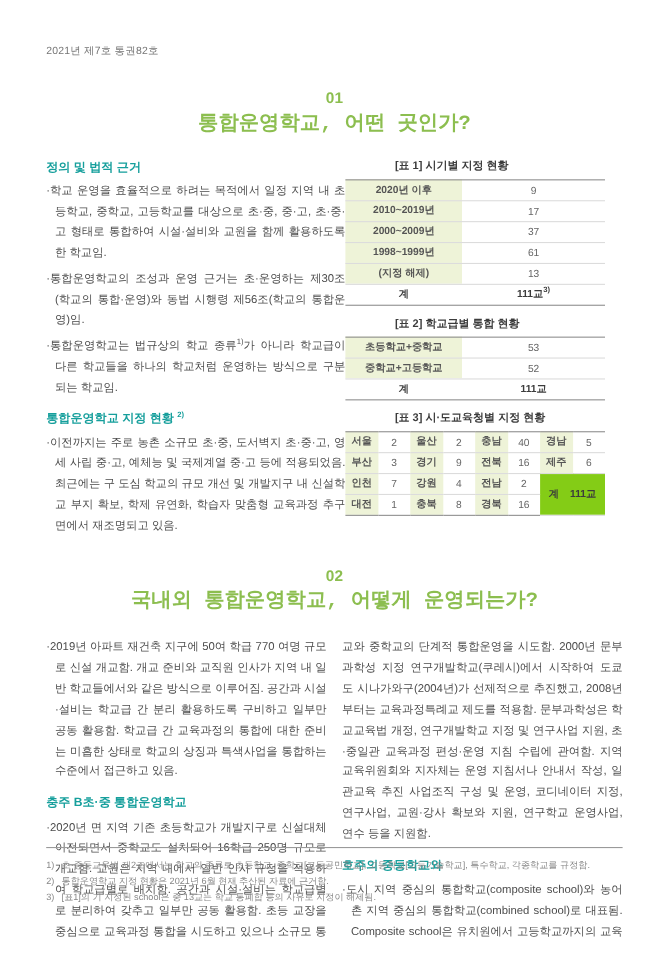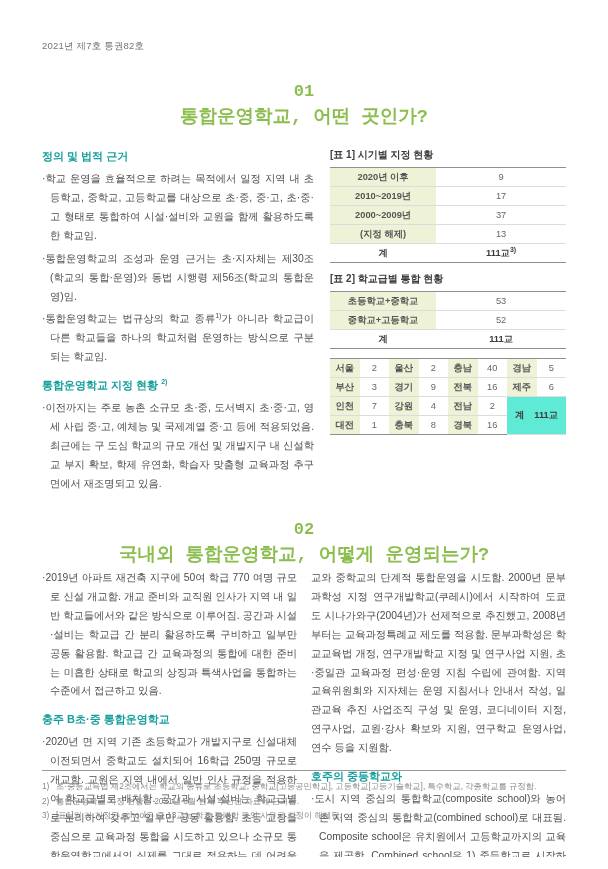--- a/index.html
+++ b/index.html
@@ -14,47 +14,47 @@
   }
   *{margin:0;padding:0;box-sizing:border-box;}
   html,body{background:#fff;}
   body{font-family:"Liberation Sans","DejaVu Sans",sans-serif;}
   .page{
     width:608px;height:857px;margin:0 auto;background:#fff;
     padding:40px 42px 20px 42px;overflow:hidden;position:relative;
   }
   .issue-line{font-size:9.5px;color:#757575;letter-spacing:0.2px;}
   .section-head{text-align:center;}
-  .section-head .num{color:var(--green);font-size:17px;font-weight:bold;line-height:1.5;font-family:Liberation Mono, monospace;}
+  .section-head .num{color:var(--green);font-size:14px;font-weight:bold;line-height:1.5;}
   .section-head .title{color:var(--green);font-size:18.5px;font-weight:bold;line-height:1.4;font-family:Liberation Mono, monospace;}
   .sec1-head{margin-top:26px;margin-bottom:16px;}
-  .sec2-head{margin-top:20px;margin-bottom:0;}
+  .sec2-head{margin-top:20px;margin-bottom:20px;}
   .cols{display:flex;}
-  .sec1-cols{gap:16px;}
+  .sec1-cols{gap:0;}
   .sec1-left{width:272px;}
   .sec1-right{width:236px;}
   .sec2-cols{gap:14px;}
   .sec2-col{width:255px;}
   .sub-heading{color:var(--teal);font-size:11px;font-weight:bold;margin:10px 0 5px 0;line-height:1.5;}
   .sub-heading:first-child{margin-top:2px;}
   .para{font-size:10.3px;color:var(--ink);line-height:1.84;text-align:justify;margin-bottom:4px;}
   .bullet{padding-left:8px;text-indent:-8px;}
   .bullet::before{content:"\00B7 ";}
   sup{font-size:7px;color:inherit;vertical-align:super;line-height:0;}
   .tbl-block{margin-bottom:9px;}
-  .tbl-title{font-size:10px;font-weight:bold;color:var(--table-ink);margin-bottom:5px;margin-top:2px;}
+  .tbl-title{font-size:10px;font-weight:bold;color:var(--table-ink);margin-bottom:5px;margin-top:2px;margin-left:45px;}
   table{width:100%;border-collapse:collapse;border-top:1.5px solid var(--line-dark);border-bottom:1.5px solid var(--line-dark);padding-left:24px;}
   td{font-size:9.3px;text-align:center;padding:2.5px 2px;border-bottom:1px solid var(--line-light);}
   tr:last-child td{border-bottom:none;}
   td.lbl{background:var(--label-bg);color:#555;font-weight:bold;width:45%;}
   td.val{color:#666;}
   tr.total td{border-top:1px solid var(--line-dark);font-weight:bold;color:var(--table-ink);background:#fff;}
   .t3 td.lbl{width:12.5%;margin-left:32px;}
   .t3 td.val{width:12.5%;}
-  .t3 td.grand{font-weight:bold;color:var(--table-ink);background:#5eead4;}
+  .t3 td.grand{font-weight:bold;color:var(--table-ink);background:#84cc16;}
   .t3 td.grand .glabel{display:inline-block;margin-right:10px;}
   .footer{position:absolute;left:42px;right:42px;bottom:34px;}
   .footer-line{border-top:1px solid #9a9a9a;margin-bottom:8px;}
   .footnote{font-size:8.3px;color:var(--footnote);line-height:1.75;display:flex;}
   .footnote .fn-num{width:14px;flex:none;}
   .footnote .fn-text{flex:1;}
 </style>
 </head>
 <body>
 
@@ -64,21 +64,21 @@
 
   <div class="section-head sec1-head">
     <div class="num">01</div>
     <div class="title">통합운영학교, 어떤 곳인가?</div>
   </div>
 
   <div class="cols sec1-cols">
     <div class="sec1-left">
       <div class="sub-heading">정의 및 법적 근거</div>
       <p class="para bullet">학교 운영을 효율적으로 하려는 목적에서 일정 지역 내 초등학교, 중학교, 고등학교를 대상으로 초·중, 중·고, 초·중·고 형태로 통합하여 시설·설비와 교원을 함께 활용하도록 한 학교임.</p>
-      <p class="para bullet">통합운영학교의 조성과 운영 근거는 초·지자체는 제30조(학교의 통합·운영)와 동법 시행령 제56조(학교의 통합운영)임.</p>
+      <p class="para bullet">통합운영학교의 조성과 운영 근거는 초·운영하는 제30조(학교의 통합·운영)와 동법 시행령 제56조(학교의 통합운영)임.</p>
       <p class="para bullet"><span>통합운영학교는 법규상의 학교 종류</span><sup>1)</sup><span>가 아니라 학교급이 다른 학교들을 하나의 학교처럼 운영하는 방식으로 구분되는 학교임.</span></p>
 
       <div class="sub-heading"><span>통합운영학교 지정 현황 </span><sup>2)</sup></div>
       <p class="para bullet">이전까지는 주로 농촌 소규모 초·중, 도서벽지 초·중·고, 영세 사립 중·고, 예체능 및 국제계열 중·고 등에 적용되었음. 최근에는 구 도심 학교의 규모 개선 및 개발지구 내 신설학교 부지 확보, 학제 유연화, 학습자 맞춤형 교육과정 추구 면에서 재조명되고 있음.</p>
     </div>
 
     <div class="sec1-right">
 
       <div class="tbl-block">
         <div class="tbl-title">[표 1] 시기별 지정 현황</div>
@@ -90,20 +90,24 @@
               </tr>
             <tr>
                 <td class="lbl">2010~2019년</td>
                 <td class="val">17</td>
               </tr>
             <tr>
                 <td class="lbl">2000~2009년</td>
                 <td class="val">37</td>
               </tr>
             <tr>
+                <td class="lbl">1998~1999년</td>
+                <td class="val">61</td>
+              </tr>
+            <tr>
                 <td class="lbl">(지정 해제)</td>
                 <td class="val">13</td>
               </tr>
             <tr class="total">
                 <td>계</td>
                 <td><span>111교</span><sup>3)</sup></td>
               </tr>
           </tbody>
         </table>
       </div>
@@ -122,20 +126,21 @@
               </tr>
             <tr class="total">
                 <td>계</td>
                 <td>111교</td>
               </tr>
           </tbody>
         </table>
       </div>
 
       <div class="tbl-block">
+        <div class="tbl-title">[표 3] 시·도교육청별 지정 현황</div>
         <table class="t3">
           <tbody>
             <tr>
               <td class="lbl">서울</td>
                 <td class="val">2</td>
               <td class="lbl">울산</td>
                 <td class="val">2</td>
               <td class="lbl">충남</td>
                 <td class="val">40</td>
               <td class="lbl">경남</td>

